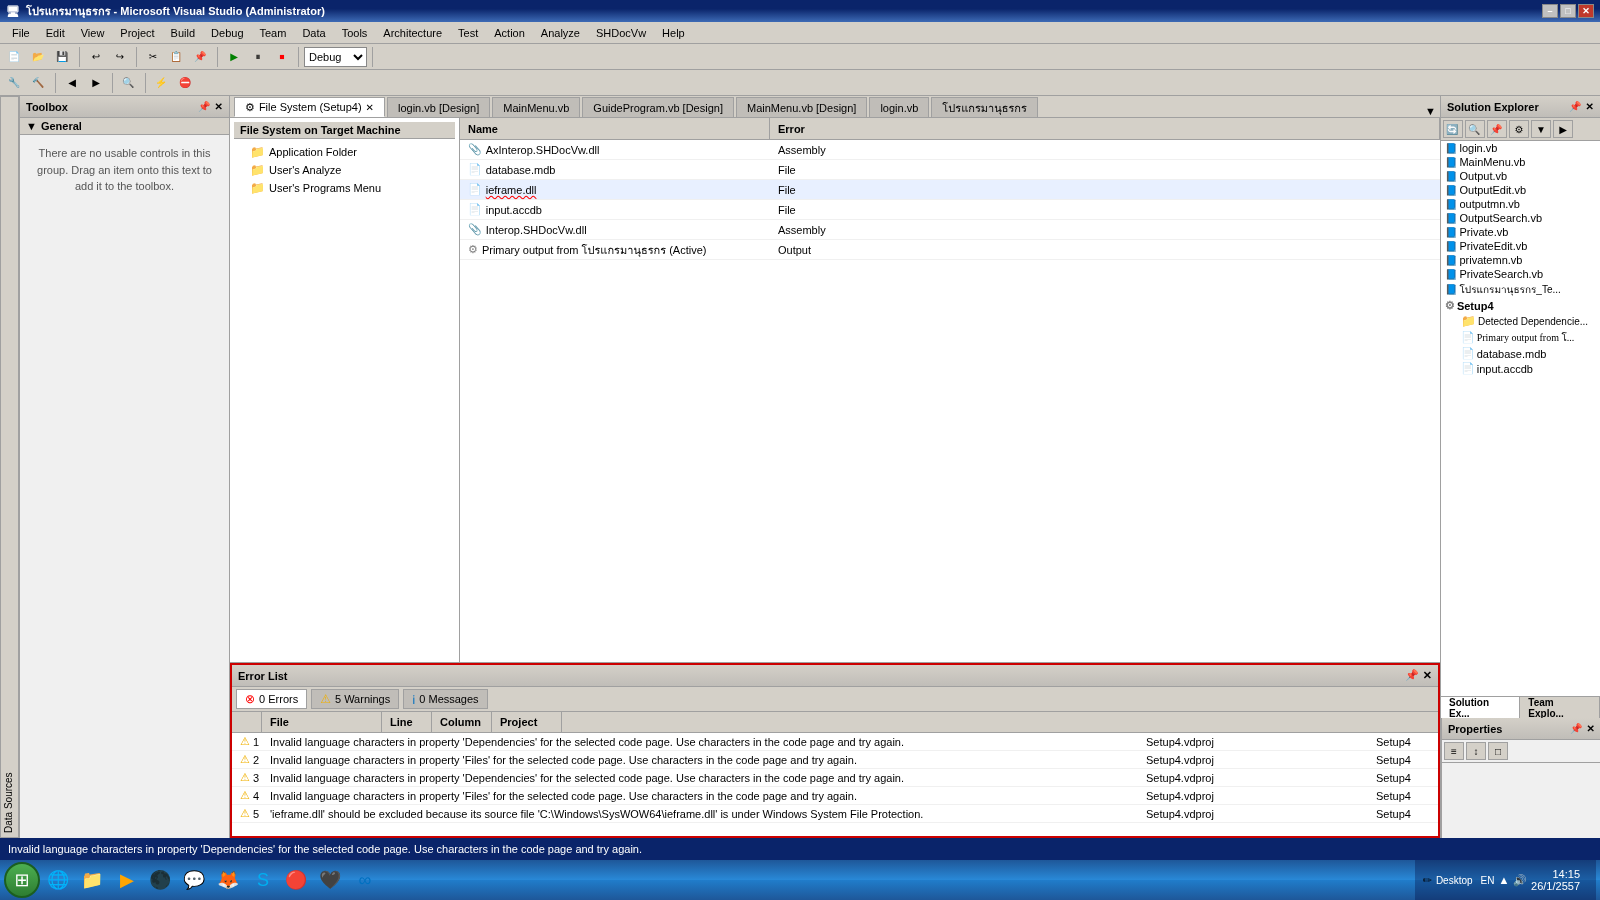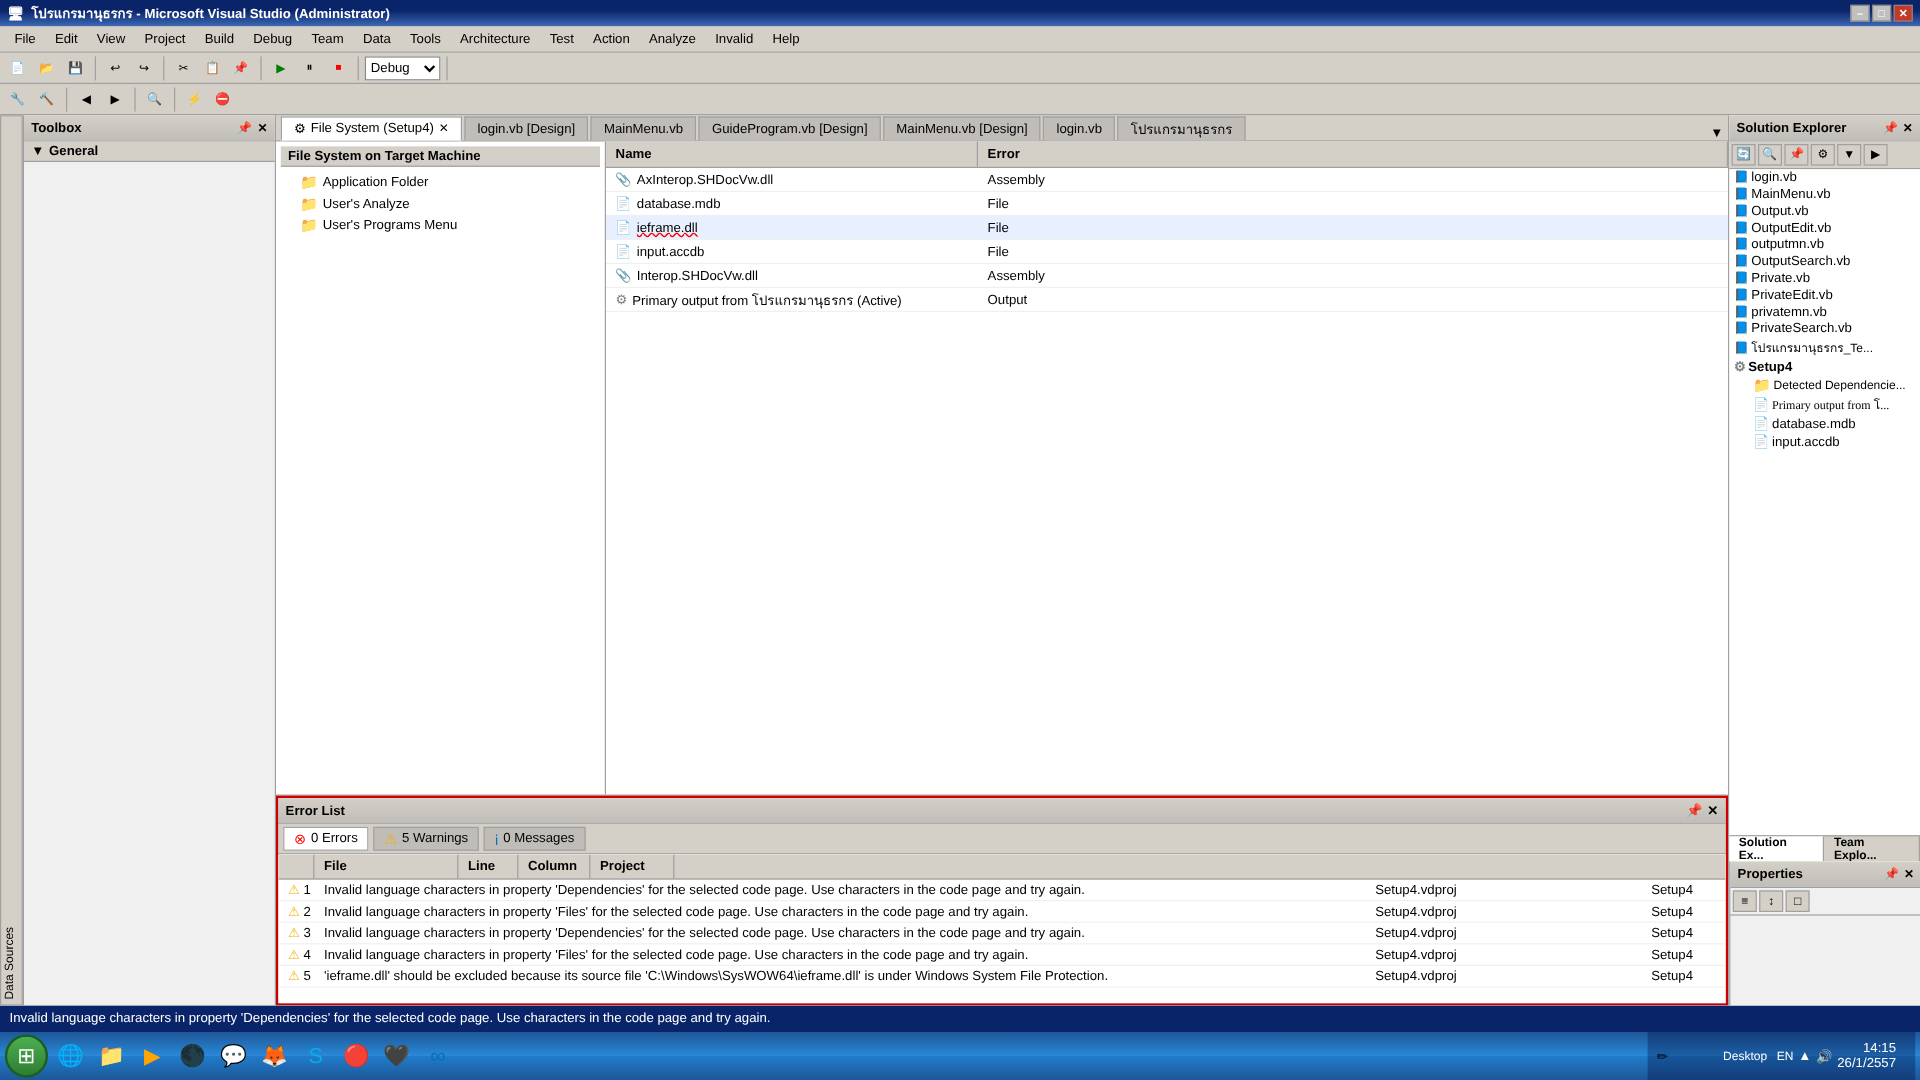--- a/index.html
+++ b/index.html
@@ -136,21 +136,21 @@
       border-bottom: 1px solid white;
       z-index: 1;
     }
     .tab-close { font-size: 10px; cursor: pointer; }
     .file-system-panel {
       display: flex;
       flex: 1;
       border-bottom: 1px solid #a0a0a0;
     }
     .fs-left {
-      width: 275px;
+      width: 230px;
       background: white;
       border-right: 1px solid #a0a0a0;
       padding: 4px;
     }
     .fs-right {
       flex: 1;
       background: white;
     }
     .fs-title {
       background: #d4d0c8;
@@ -424,21 +424,21 @@
   <div class="menu-item">Project</div>
   <div class="menu-item">Build</div>
   <div class="menu-item">Debug</div>
   <div class="menu-item">Team</div>
   <div class="menu-item">Data</div>
   <div class="menu-item">Tools</div>
   <div class="menu-item">Architecture</div>
   <div class="menu-item">Test</div>
   <div class="menu-item">Action</div>
   <div class="menu-item">Analyze</div>
-  <div class="menu-item">Invalid</div>
+  <div class="menu-item">SHDocVw</div>
   <div class="menu-item">Help</div>
 </div>
 
 <div class="toolbar">
   <div class="toolbar-btn">📄</div>
   <div class="toolbar-btn">📂</div>
   <div class="toolbar-btn">💾</div>
   <div class="toolbar-sep"></div>
   <div class="toolbar-btn">↩</div>
   <div class="toolbar-btn">↪</div>
@@ -484,20 +484,23 @@
         <span>Toolbox</span>
         <div class="panel-header-icons">
           <span>📌</span>
           <span>✕</span>
         </div>
       </div>
       <div class="toolbox-section-header">
         <span>▼</span>
         <span>General</span>
       </div>
+      <div class="toolbox-content">
+        <span>There are no usable controls in this group. Drag an item onto this text to add it to the toolbox.</span>
+      </div>
     </div>
 
     <div style="display:flex; flex-direction:column; flex:1; overflow:hidden;">
 
       <div class="tab-bar">
         <div class="tab active">
           <span>⚙</span>
           <span>File System (Setup4)</span>
           <span class="tab-close">✕</span>
         </div>
@@ -789,21 +792,21 @@
   <div class="taskbar-icon" style="color:orange;">▶</div>
   <div class="taskbar-icon" style="color:#4CAF50;">🌑</div>
   <div class="taskbar-icon" style="color:#00AFF0;">💬</div>
   <div class="taskbar-icon" style="color:#FF6600;">🦊</div>
   <div class="taskbar-icon" style="color:#00AFF0;">S</div>
   <div class="taskbar-icon" style="color:#cc0000;">🔴</div>
   <div class="taskbar-icon">🖤</div>
   <div class="taskbar-icon" style="color:#0070c0;">∞</div>
   <div class="taskbar-sys">
     <span>✏</span>
-    <span style="color:white; font-size:10px;margin-left:42px;">Desktop</span>
+    <span style="color:white; font-size:10px;">Desktop</span>
     <span style="color:white; font-size:10px; margin-left:4px;">EN</span>
     <span style="color:white;">▲</span>
     <span style="color:white;">🔊</span>
     <div class="taskbar-clock">
       <div>14:15</div>
       <div>26/1/2557</div>
     </div>
   </div>
 </div>
 

